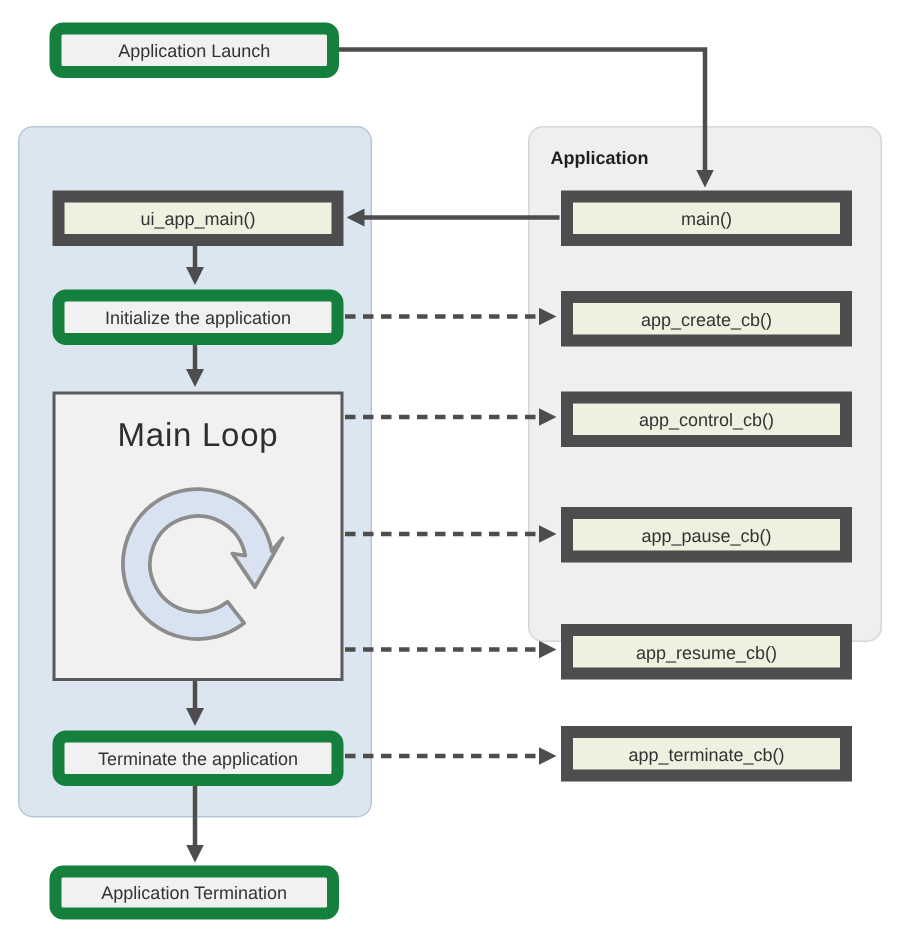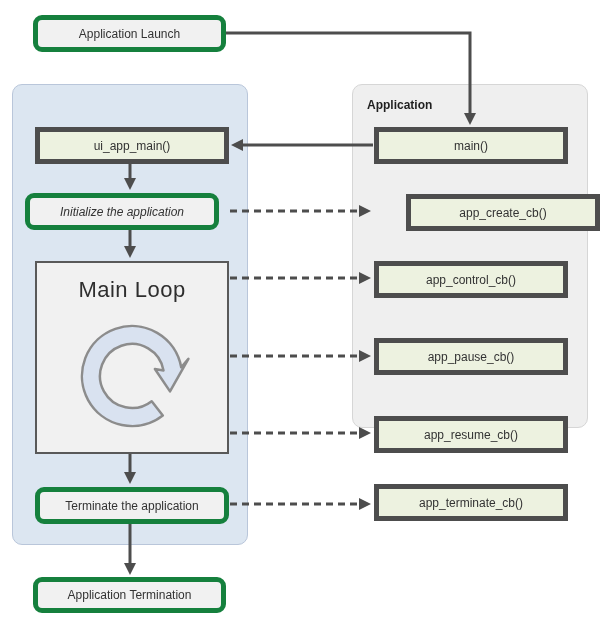--- a/index.html
+++ b/index.html
@@ -18,21 +18,21 @@
     left:352px;top:84px;width:236px;height:344px;
     background:#efefef;border:1px solid #d6d6d6;
   }
   .container-title{
     position:absolute;left:14px;top:13px;
     font-size:12px;font-weight:bold;color:#1f1f1f;
   }
   .node{
     position:absolute;box-sizing:border-box;width:194px;height:37px;
     display:flex;align-items:center;justify-content:center;
-    font-size:12px;color:#333333;background:#f1f1f1;border:5px solid #15803d;
+    font-size:12px;color:#333333;background:#f1f1f1;border:8px solid #15803d;
   }
   .node.rounded{border-radius:9px;}
   .node.green{background:#edf2e0;border-color:#4d4d4d;}
   .node.toplevel{width:193px;}
   .mainloop{
     position:absolute;left:22px;top:176px;width:194px;height:193px;
     box-sizing:border-box;background:#f1f1f1;border:2px solid #595959;
   }
   .mainloop-title{
     position:absolute;top:14px;left:0;width:100%;text-align:center;
@@ -52,21 +52,21 @@
   <div class="node rounded toplevel" style="left:33px;top:15px;">
     <span>Application Launch</span>
   </div>
 
   <div class="container framework">
 
     <div class="node green" style="left:22px;top:42px;">
       <span>ui_app_main()</span>
     </div>
 
-    <div class="node rounded" style="left:12px;top:108px;font-style:italic;">
+    <div class="node rounded" style="left:22px;top:108px;">
       <span>Initialize the application</span>
     </div>
 
     <div class="mainloop">
       <div class="mainloop-title">Main Loop</div>
       <svg class="loop-icon" width="116" height="116" viewBox="0 0 116 116">
         <path d="M96,76.4 L114.4,43.8 L107.2,52.3
                  A50,50 0 1 0 88.8,100.4
                  L77.7,86.2
                  A32,32 0 1 1 89.5,55.4
@@ -78,21 +78,21 @@
       <span>Terminate the application</span>
     </div>
   </div>
 
   <div class="container application">
     <div class="container-title">Application</div>
 
     <div class="node green" style="left:21px;top:42px;">
       <span>main()</span>
     </div>
-    <div class="node green" style="left:21px;top:109px;margin-left:32px;">
+    <div class="node green" style="left:21px;top:109px;">
       <span>app_create_cb()</span>
     </div>
     <div class="node green" style="left:21px;top:176px;">
       <span>app_control_cb()</span>
     </div>
     <div class="node green" style="left:21px;top:253px;">
       <span>app_pause_cb()</span>
     </div>
     <div class="node green" style="left:21px;top:331px;">
       <span>app_resume_cb()</span>

